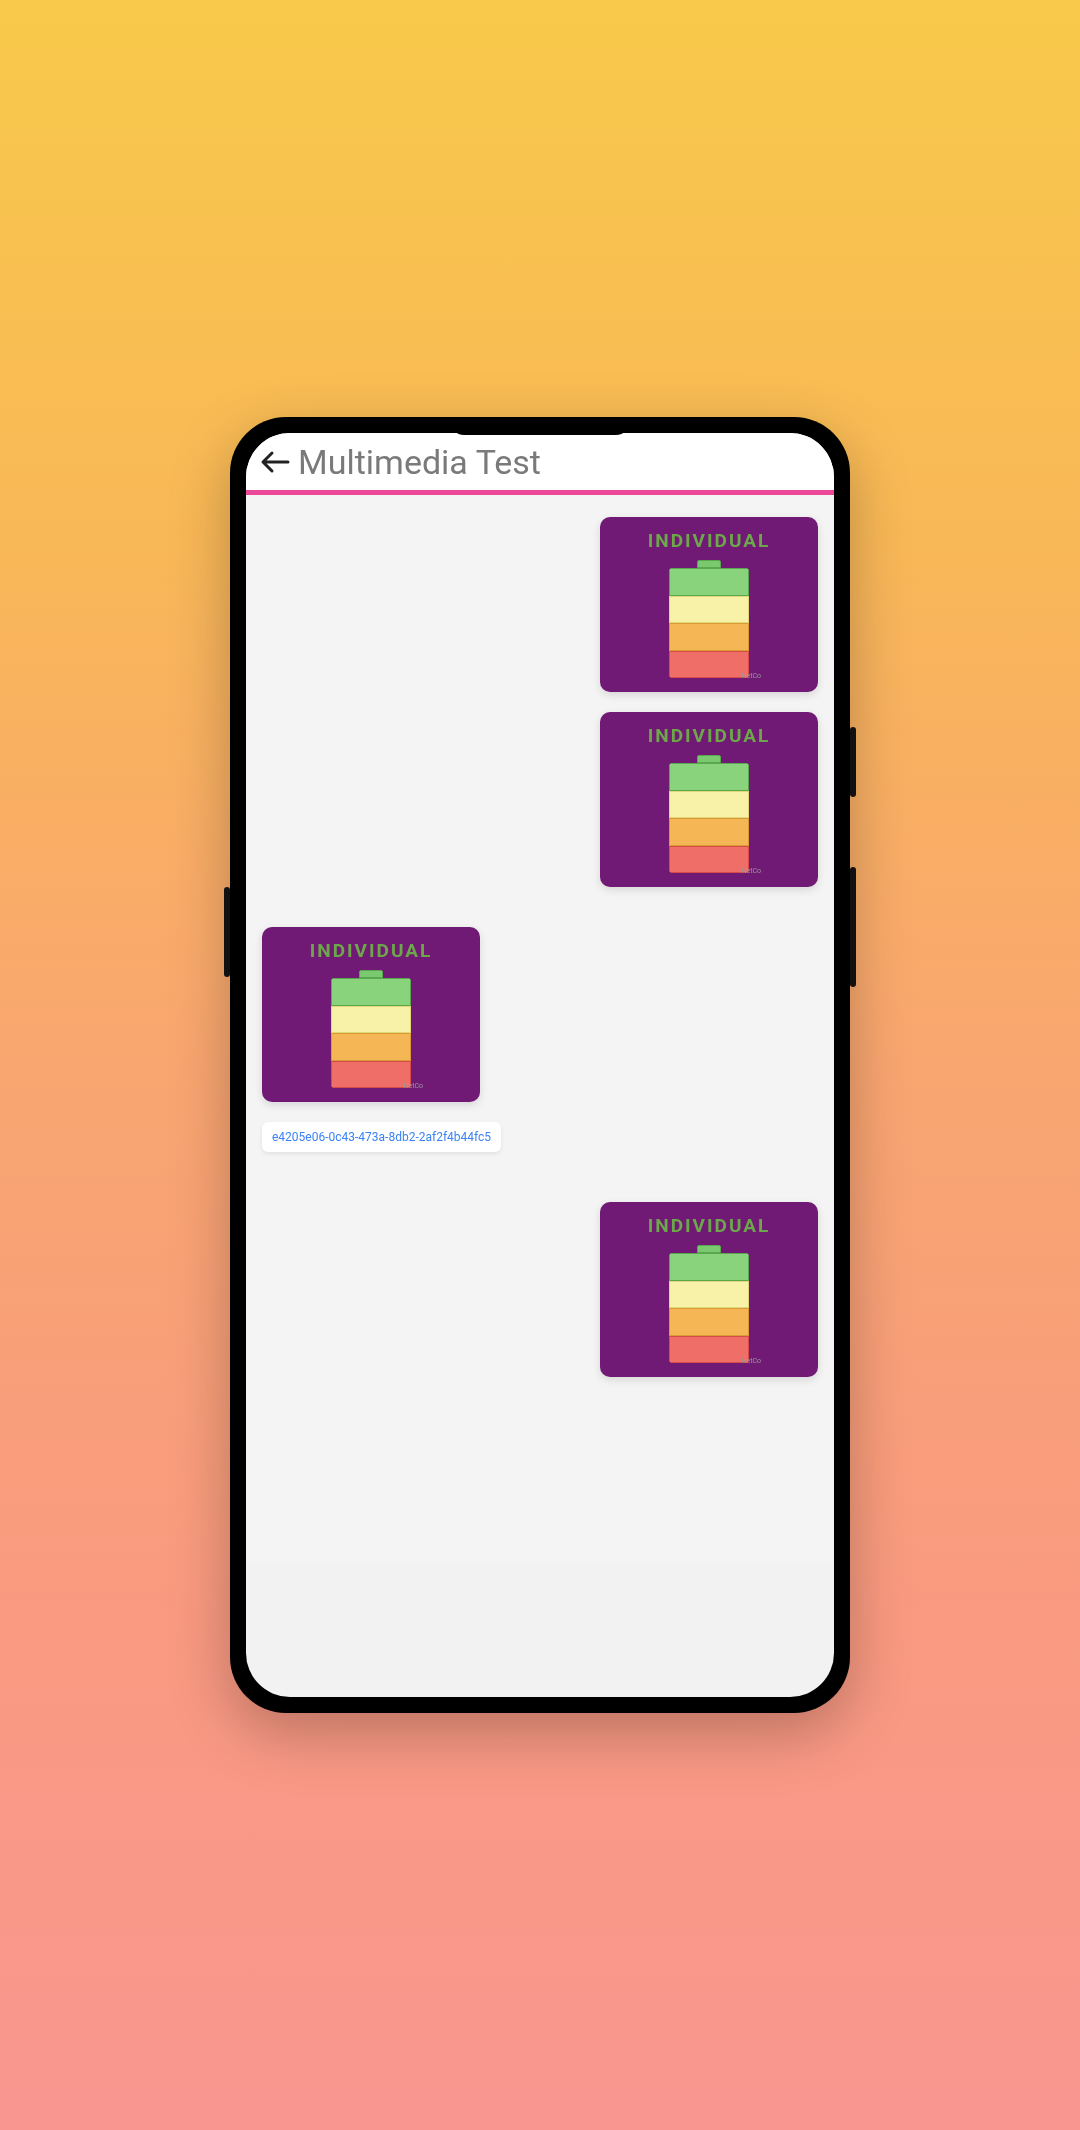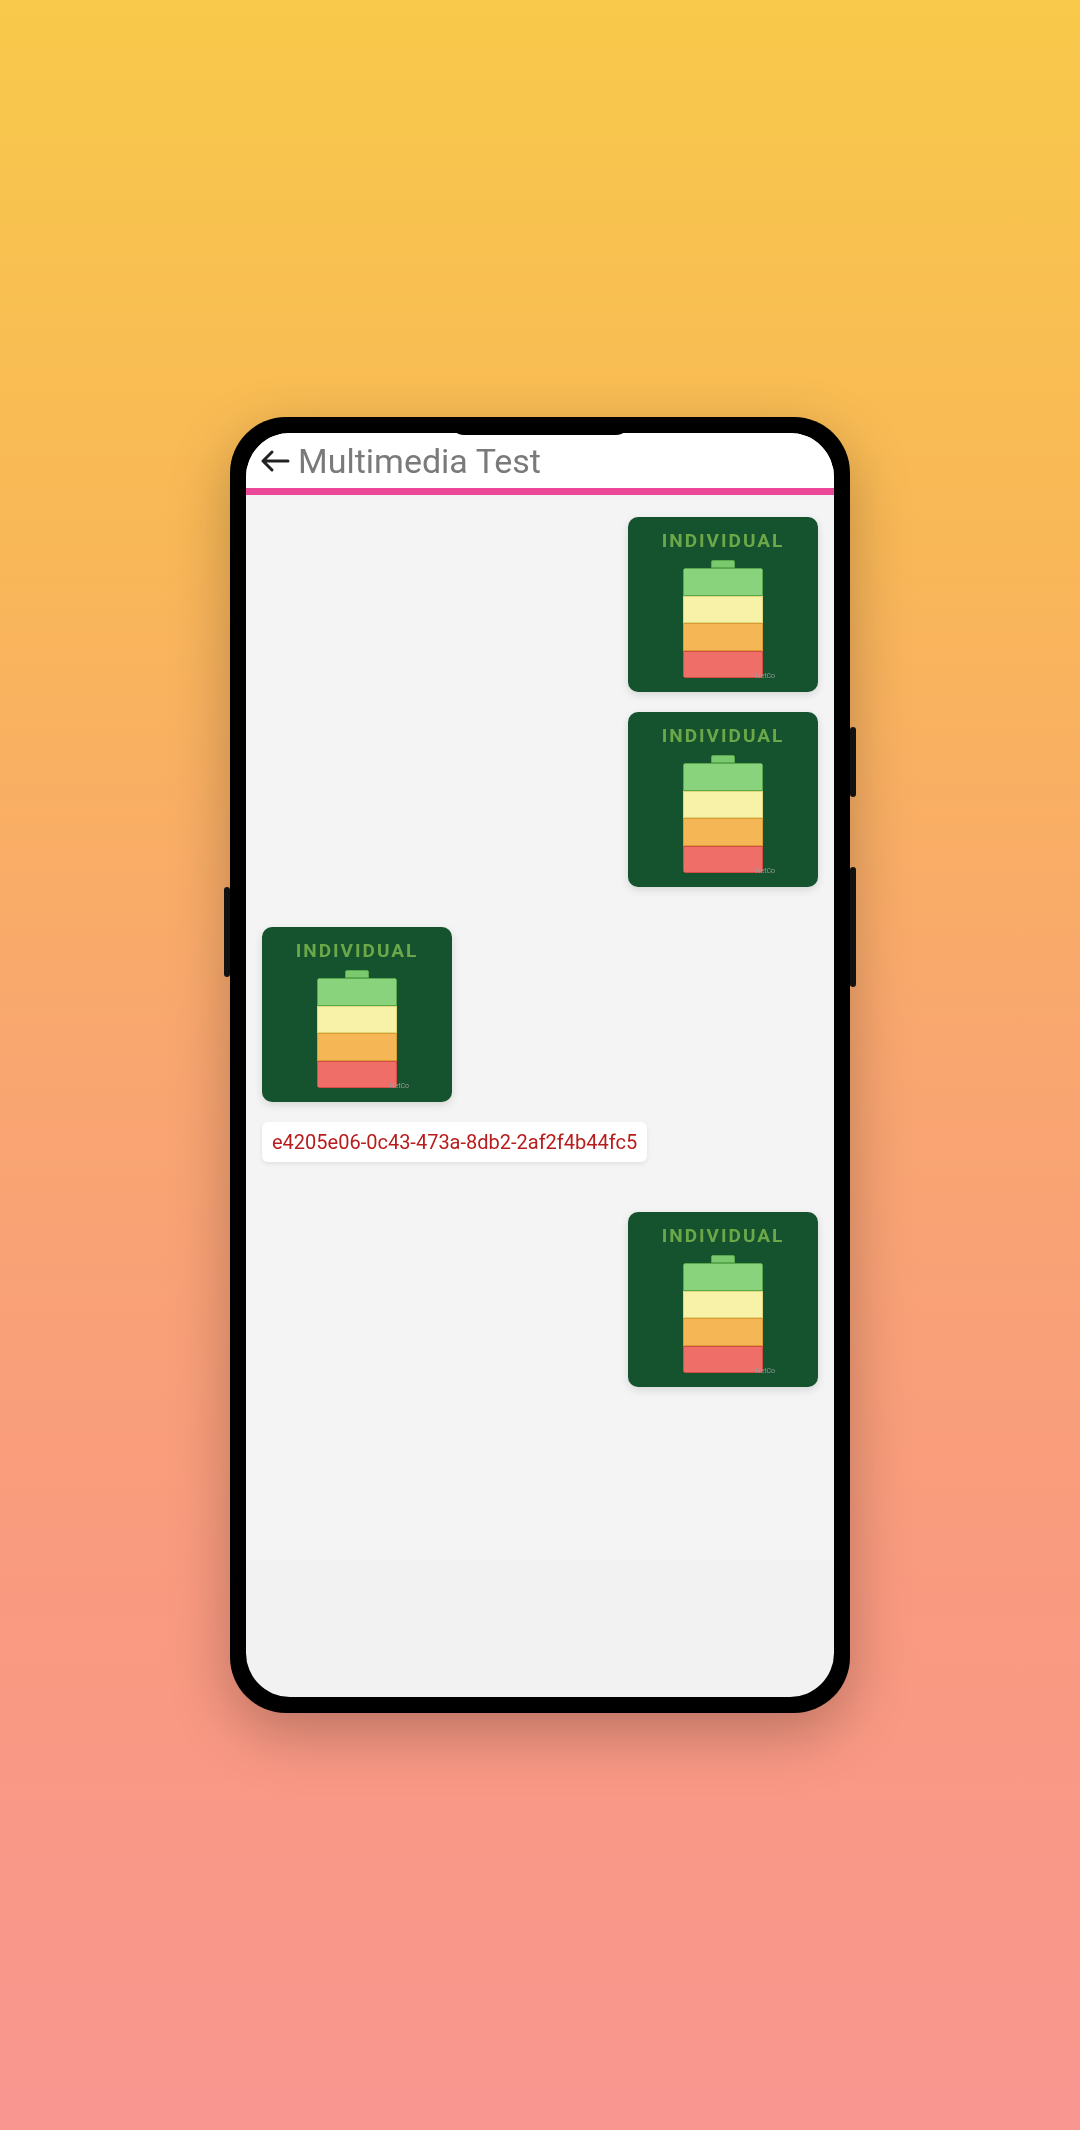--- a/index.html
+++ b/index.html
@@ -50,21 +50,21 @@
     border-radius: 44px;
     overflow: hidden;
     position: relative;
   }
   .app-bar {
     background: #fff;
     height: 62px;
     display: flex;
     align-items: center;
     padding: 0 10px;
-    border-bottom: 7px solid #ec4899;
+    border-bottom: 5px solid #ec4899;
   }
   .back-arrow {
     width: 38px;
     height: 38px;
     display: flex;
     align-items: center;
     justify-content: center;
     margin-right: 4px;
   }
   .back-arrow svg { stroke: #222; stroke-width: 3; }
@@ -99,22 +99,22 @@
     height: calc(100% - 62px - 136px);
     display: flex;
     flex-direction: column;
     gap: 20px;
     padding: 22px 16px;
   }
   .row { display: flex; }
   .row.right { justify-content: flex-end; }
   .row.left  { justify-content: flex-start; }
   .card {
-    background: #14532d;
-    width: 190px;
+    background: #701a75;
+    width: 218px;
     border-radius: 10px;
     box-shadow: 0 3px 8px rgba(0,0,0,0.12);
     padding: 12px 8px 14px 8px;
     display: flex;
     flex-direction: column;
     align-items: center;
   }
   .card-label {
     font-size: 19px;
     font-weight: 700;
@@ -157,22 +157,22 @@
     right: -12px;
     font-size: 7px;
     color: #999;
     text-align: center;
   }
   .bubble {
     background: #fff;
     border-radius: 6px;
     box-shadow: 0 2px 4px rgba(0,0,0,0.08);
     padding: 8px 10px;
-    font-size: 20px;
-    color: #b91c1c;
+    font-size: 12px;
+    color: #3b82f6;
   }
 </style>
 </head>
 <body>
 
 <div class="phone">
   <div class="side-btn right-top"></div>
   <div class="side-btn right-bot"></div>
   <div class="side-btn left"></div>
 

